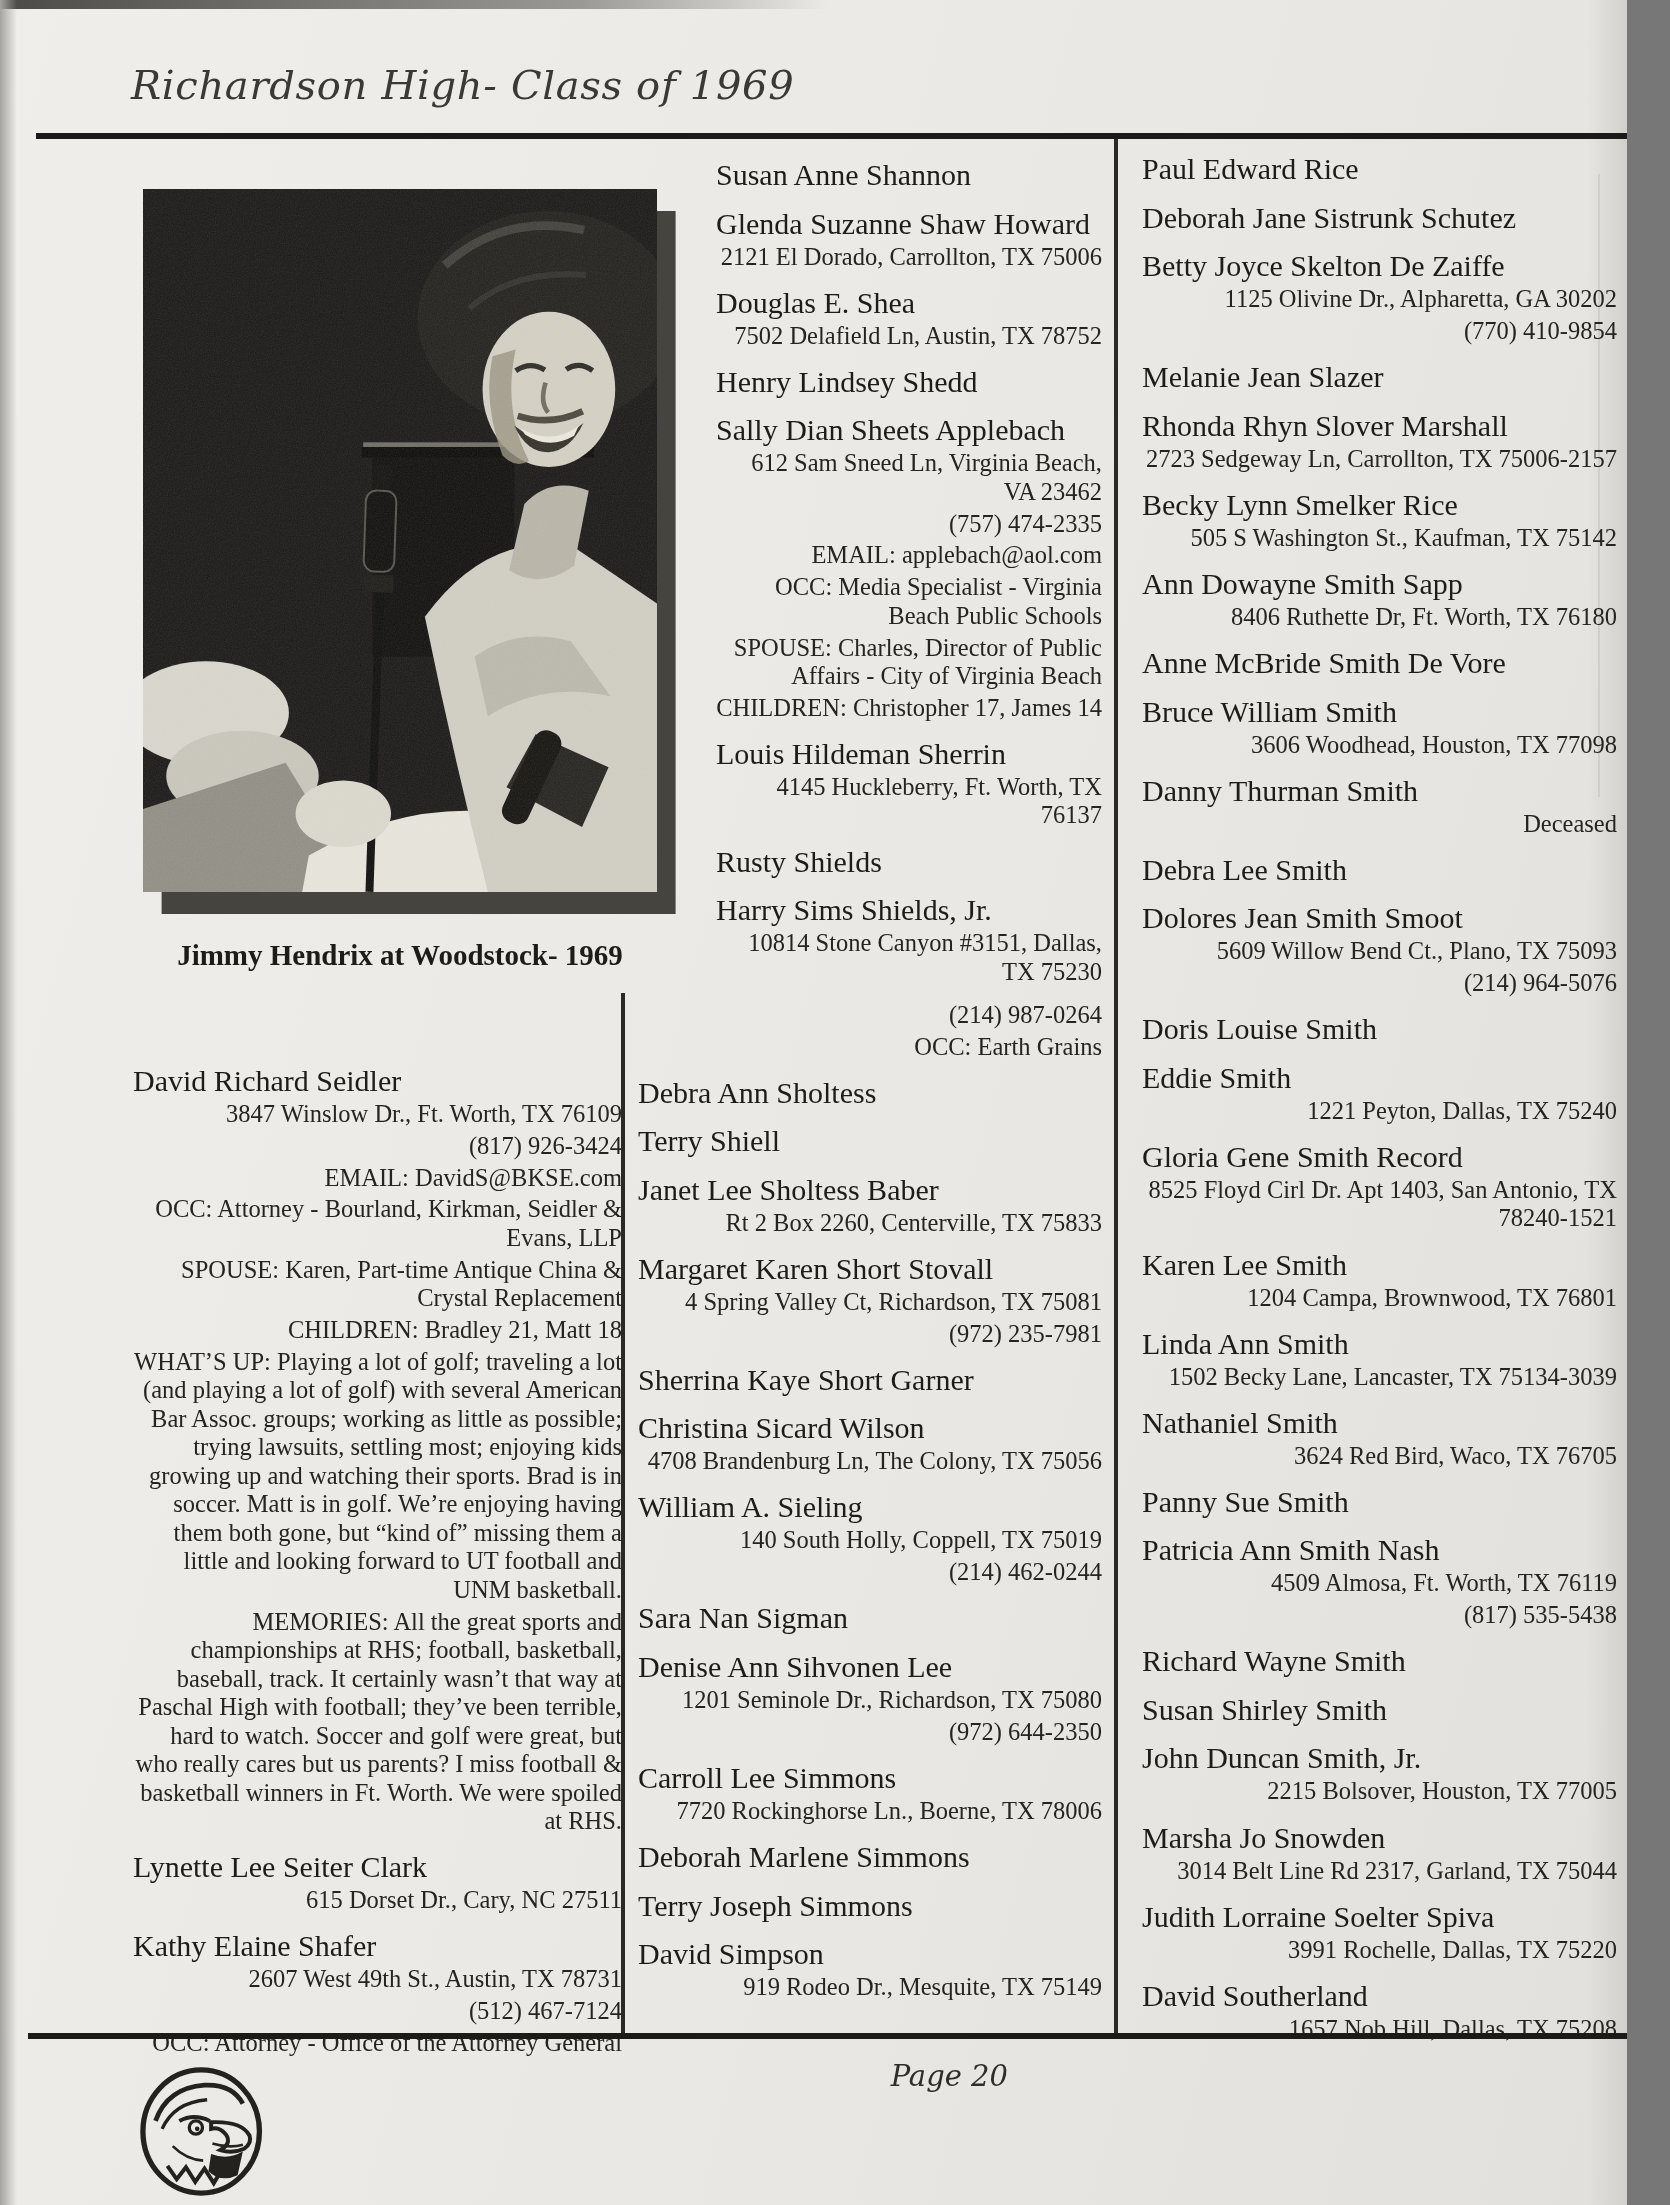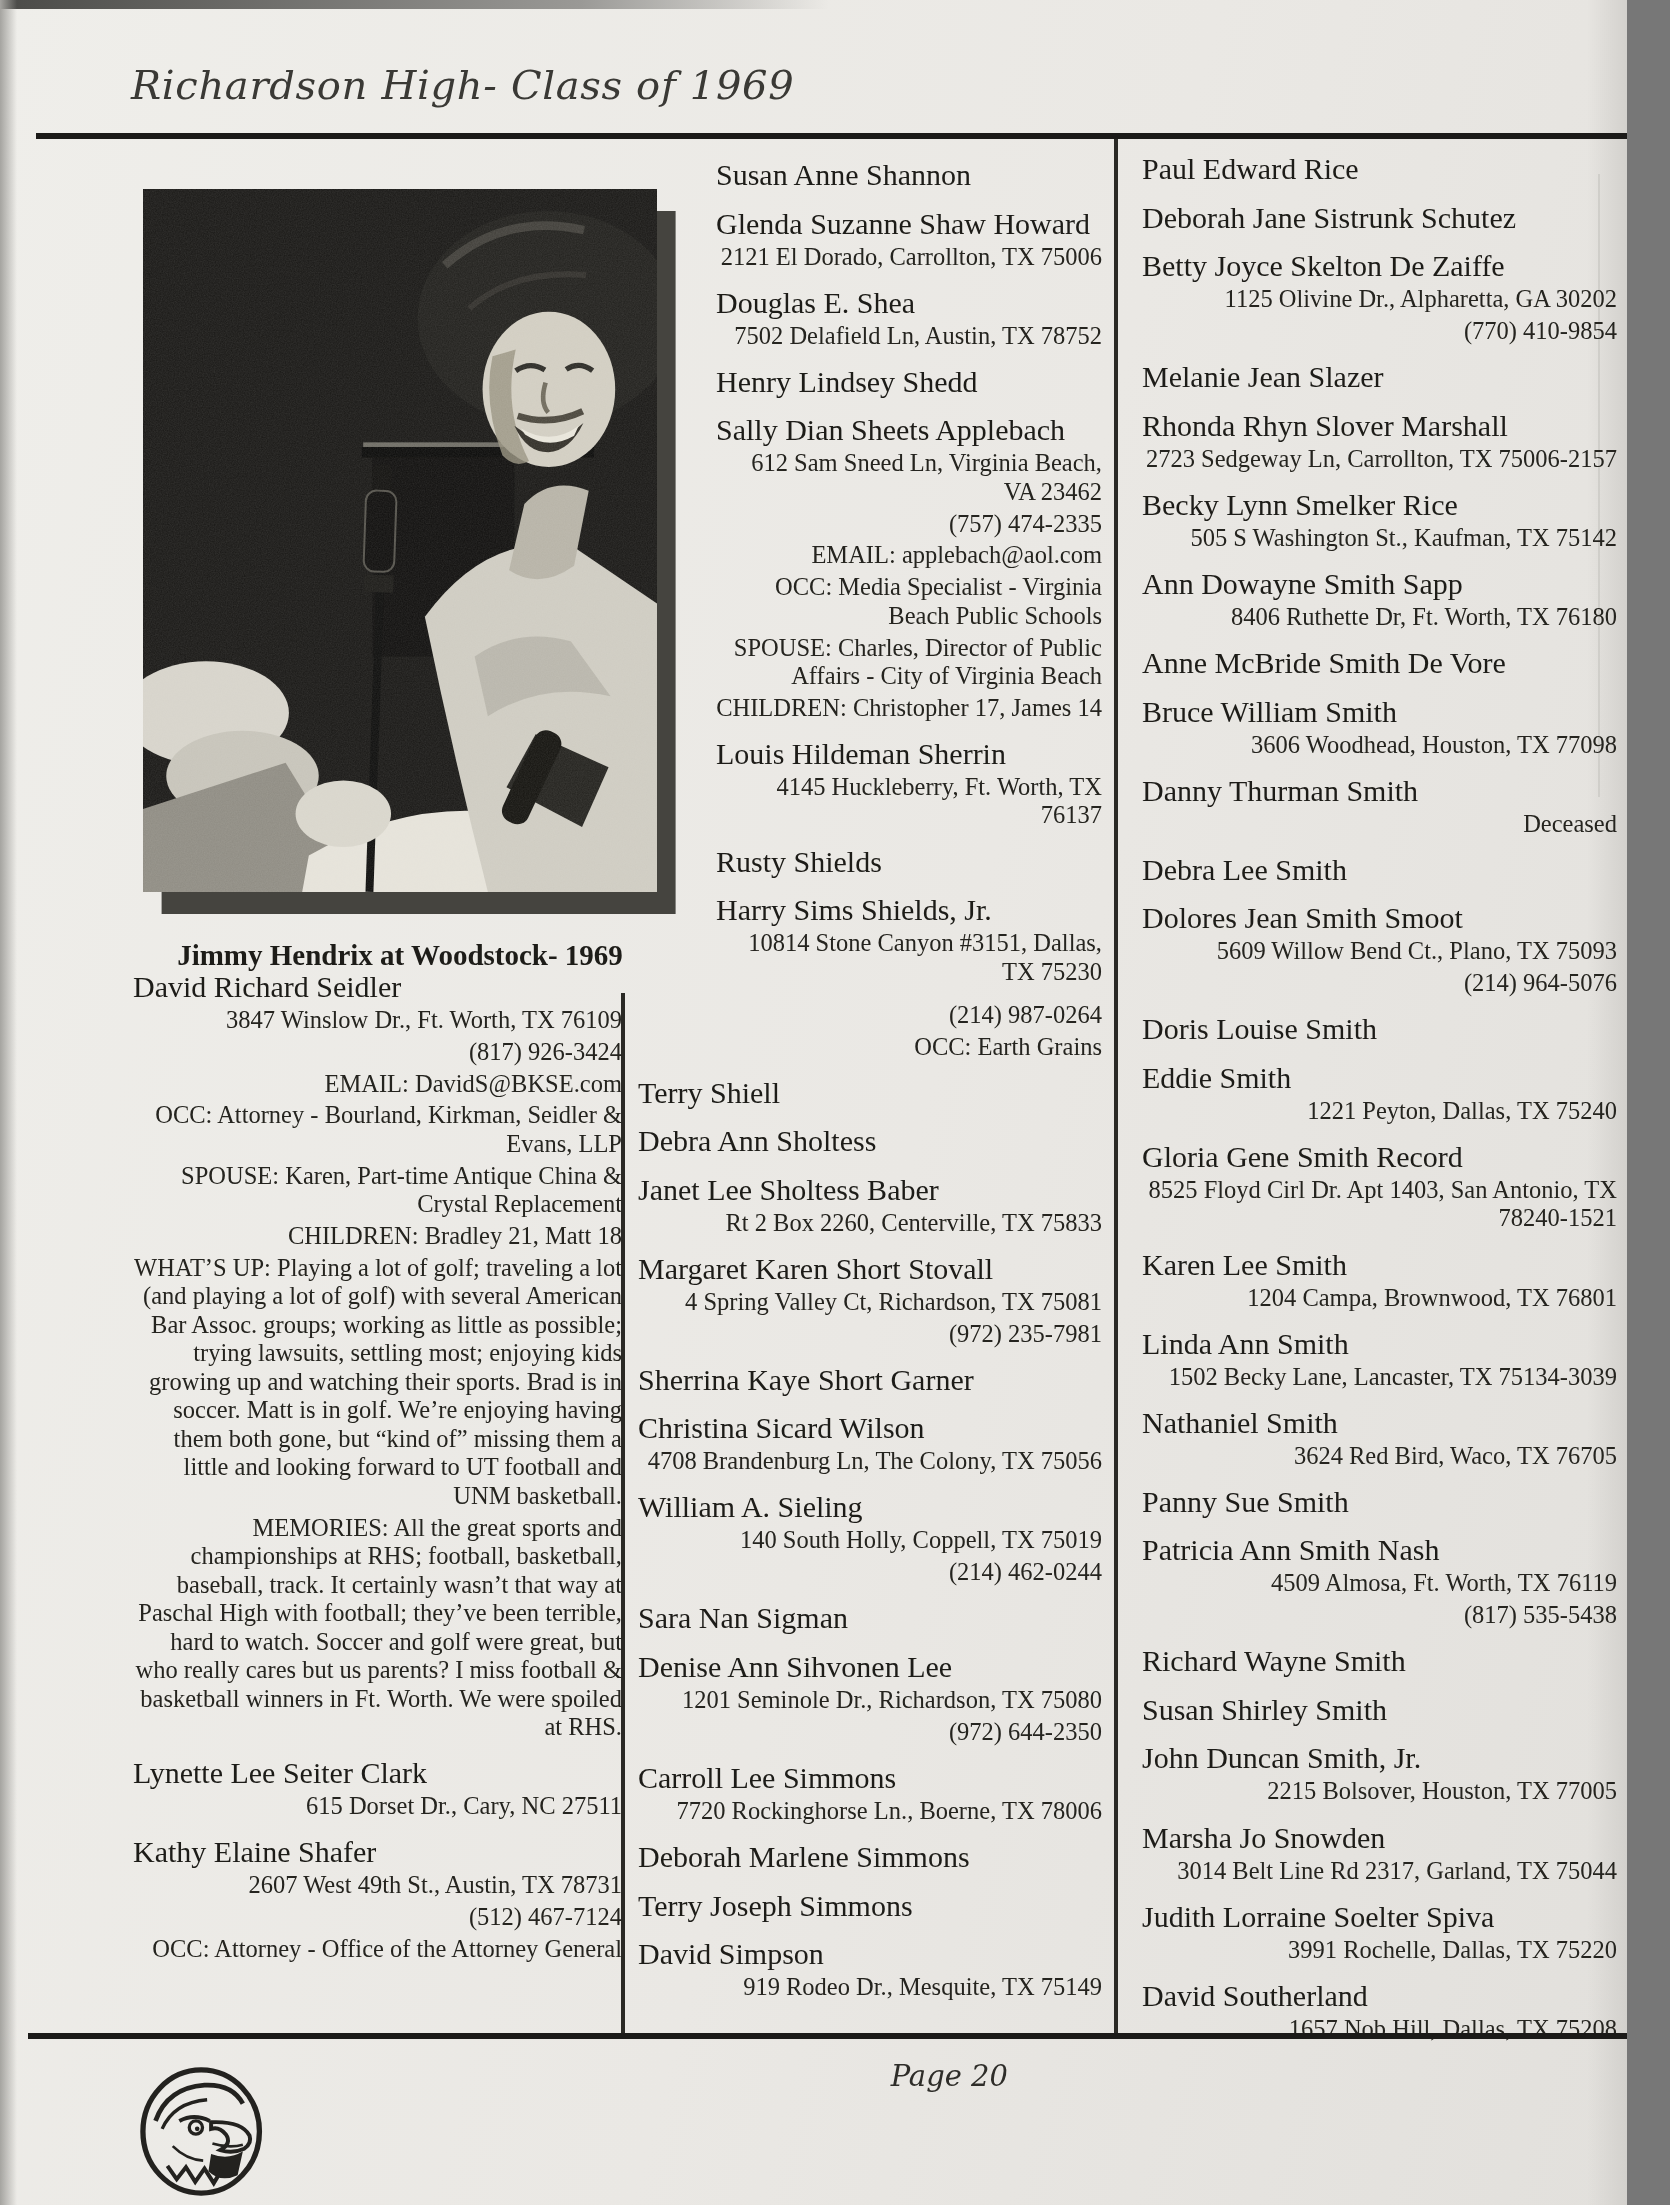--- a/index.html
+++ b/index.html
@@ -25,21 +25,21 @@
   .vdiv { position:absolute; width:4px; background:#2a2925; }
   .vdiv1 { left:621px; top:993px; height:1042px; }
   .vdiv2 { left:1114px; top:139px; height:1896px; }
 
   .photo-wrap { position:absolute; left:143px; top:189px; width:514px; height:703px;
     background:#181715; box-shadow:18.6px 22px 0 0 #45443f; }
   .caption { position:absolute; left:143px; top:939px; width:514px; text-align:center;
     font-weight:bold; font-size:29px; color:#1d1c18; }
 
   .col { position:absolute; }
-  .col1 { left:133px; top:970px; width:489px; }
+  .col1 { left:133px; top:1064px; width:489px; }
   .col2 { left:638px; top:158px; width:464px; }
   .col3 { left:1142px; top:152px; width:475px; }
   .indent { margin-left:78px; }
 
   .e { margin-bottom:14.6px; }
   .n { font-weight:normal; font-size:30px; line-height:34px; color:#1d1c18; }
   .d { font-size:24.5px; line-height:28.5px; margin:2px 0 3.3px; color:#25241f;text-align:right; }
 
   .pagenum { position:absolute; left:703px; top:2059px; width:305px; text-align:right;
     font-family:"DejaVu Serif", serif; font-style:italic; font-size:29px; color:#2e2d29; }
@@ -173,24 +173,24 @@
       <div class="e">
         <div class="n">Harry Sims Shields, Jr.</div>
         <div class="d">10814 Stone Canyon  #3151, Dallas, TX 75230</div>
       </div>
     </div>
     <div class="e">
       <div class="d">(214) 987-0264</div>
       <div class="d">OCC: Earth Grains</div>
     </div>
     <div class="e">
+      <div class="n">Debra Ann Sholtess</div>
+    </div>
+    <div class="e">
       <div class="n">Terry Shiell</div>
-    </div>
-    <div class="e">
-      <div class="n">Debra Ann Sholtess</div>
     </div>
     <div class="e">
       <div class="n">Janet Lee Sholtess Baber</div>
       <div class="d">Rt 2 Box 2260, Centerville, TX 75833</div>
     </div>
     <div class="e">
       <div class="n">Margaret Karen Short Stovall</div>
       <div class="d">4 Spring Valley Ct, Richardson, TX 75081</div>
       <div class="d">(972) 235-7981</div>
     </div>

